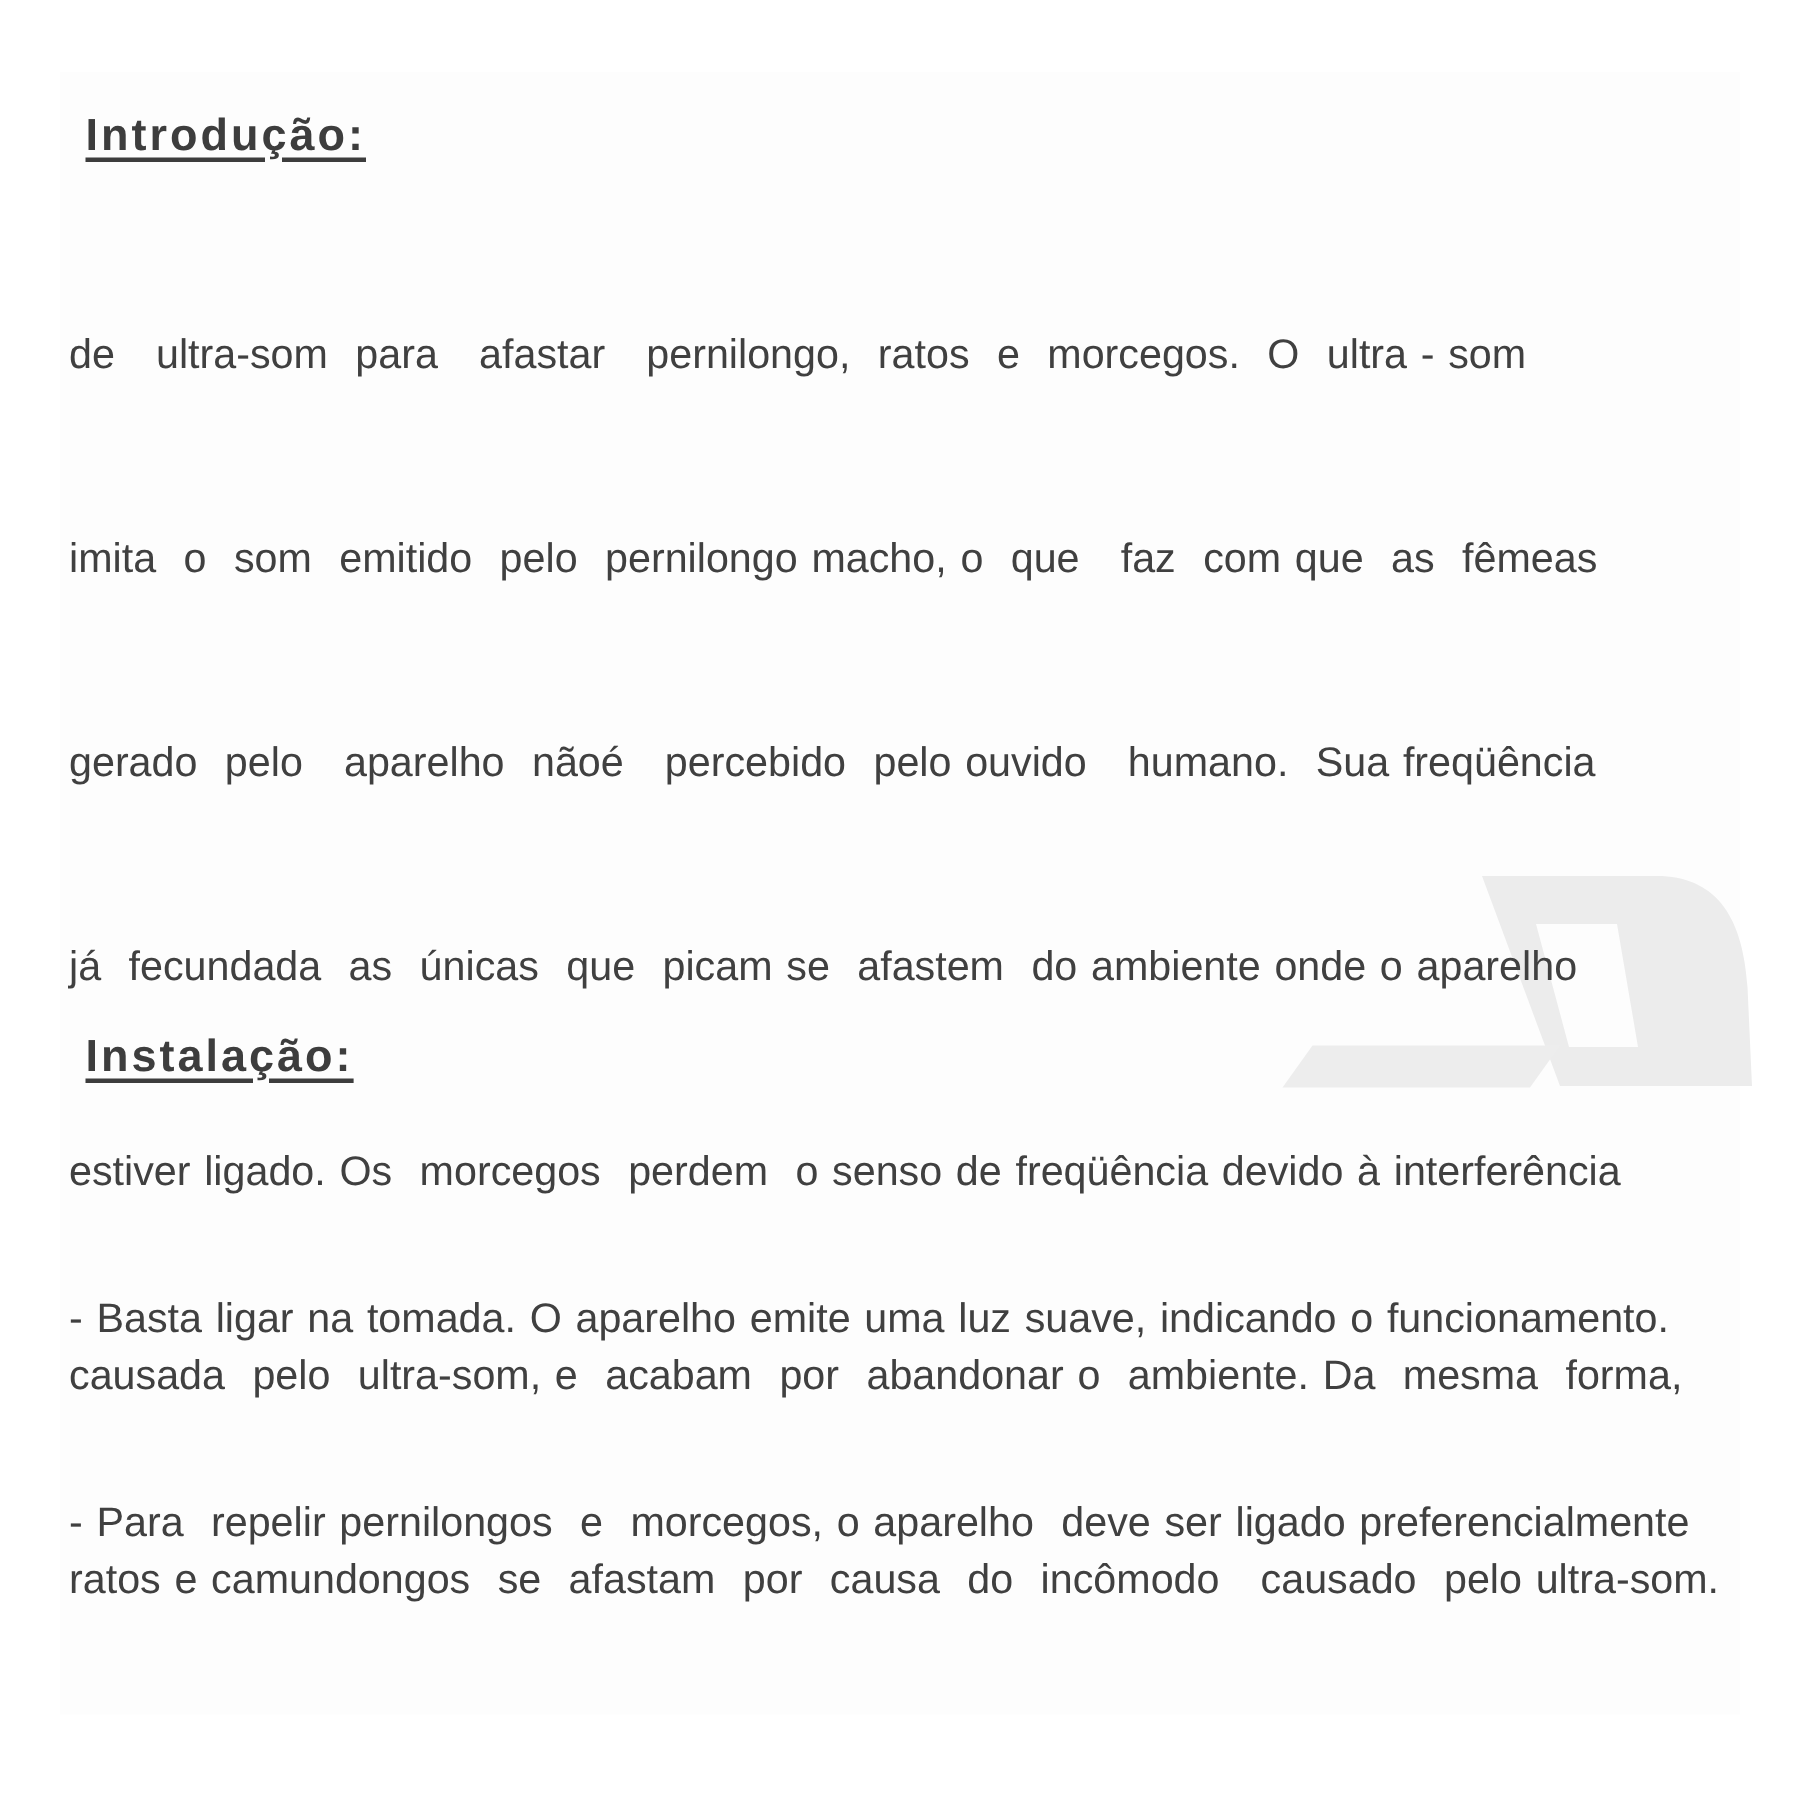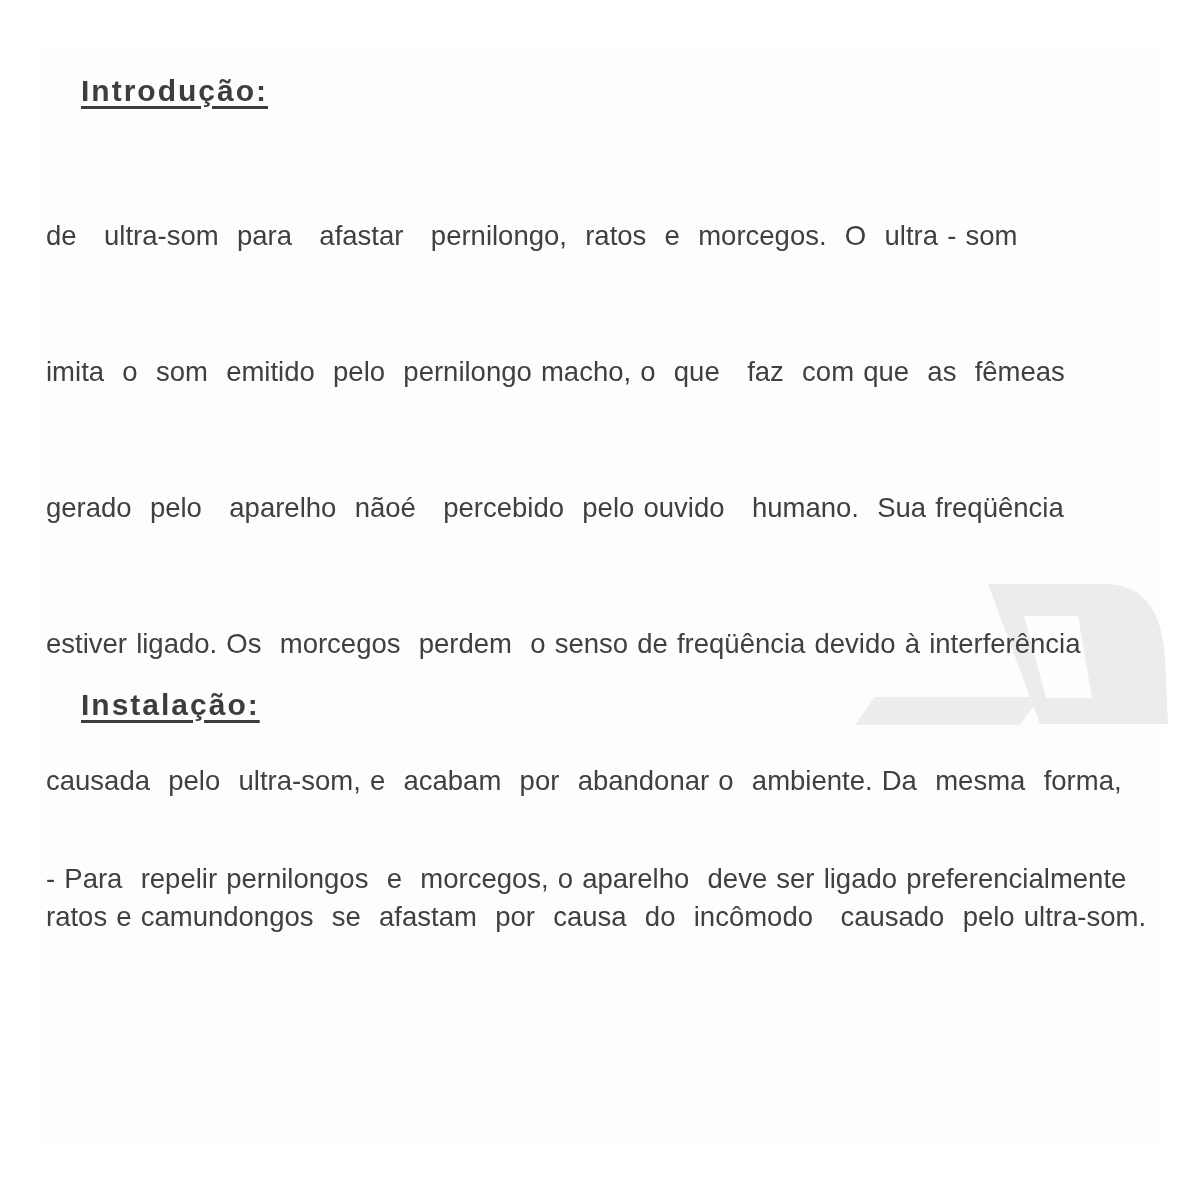--- a/index.html
+++ b/index.html
@@ -24,21 +24,20 @@
   .heading {
     position: absolute;
     font-size: 30px;
     font-weight: 600;
     letter-spacing: 2px;
     color: #3d3d3d;
     text-decoration: underline;
     text-decoration-thickness: 2.5px;
     text-underline-offset: 5px;
     white-space: pre;
-    margin-left: 24px;
   }
   #intro-heading  { left: 57px; top: 74px; }
   #install-heading{ left: 57px; top: 688px; text-align: center; }
   .lines {
     position: absolute;
     left: 46px;
     width: 1130px;
     color: #404040;
     font-size: 27.5px;
     line-height: 45.4px;
@@ -59,30 +58,32 @@
            M1024 616 L1078 616 L1092 698 L1046 698 Z"></path>
   <path fill="#ededed" d="M875 697 L1040 697 L1020 725 L855 725 Z"></path>
 </svg>
 
 <div class="heading" id="intro-heading">Introdução:</div>
 
 <div class="lines" id="intro-lines">
   <div class="line">de   ultra-som  para   afastar   pernilongo,  ratos  e  morcegos.  O  ultra - som</div>
   <div class="line">imita  o  som  emitido  pelo  pernilongo macho, o  que   faz  com que  as  fêmeas</div>
   <div class="line">gerado  pelo   aparelho  nãoé   percebido  pelo ouvido   humano.  Sua freqüência</div>
+  <div class="line">já  fecundada  as  únicas  que  picam se  afastem  do ambiente onde o aparelho</div>
   <div class="line">estiver ligado. Os  morcegos  perdem  o senso de freqüência devido à interferência</div>
   <div class="line">causada  pelo  ultra-som, e  acabam  por  abandonar o  ambiente. Da  mesma  forma,</div>
   <div class="line">ratos e camundongos  se  afastam  por  causa  do  incômodo   causado  pelo ultra-som.</div>
   
   
   
 </div>
 
 <div class="heading" id="install-heading">Instalação:</div>
 
 <div class="lines" id="install-lines">
+  <div class="line">- Basta ligar na tomada. O aparelho emite uma luz suave, indicando o funcionamento.</div>
   <div class="line">- Para  repelir pernilongos  e  morcegos, o aparelho  deve ser ligado preferencialmente</div>
   
   
   
   
   
 </div>
 
 </body></html>

